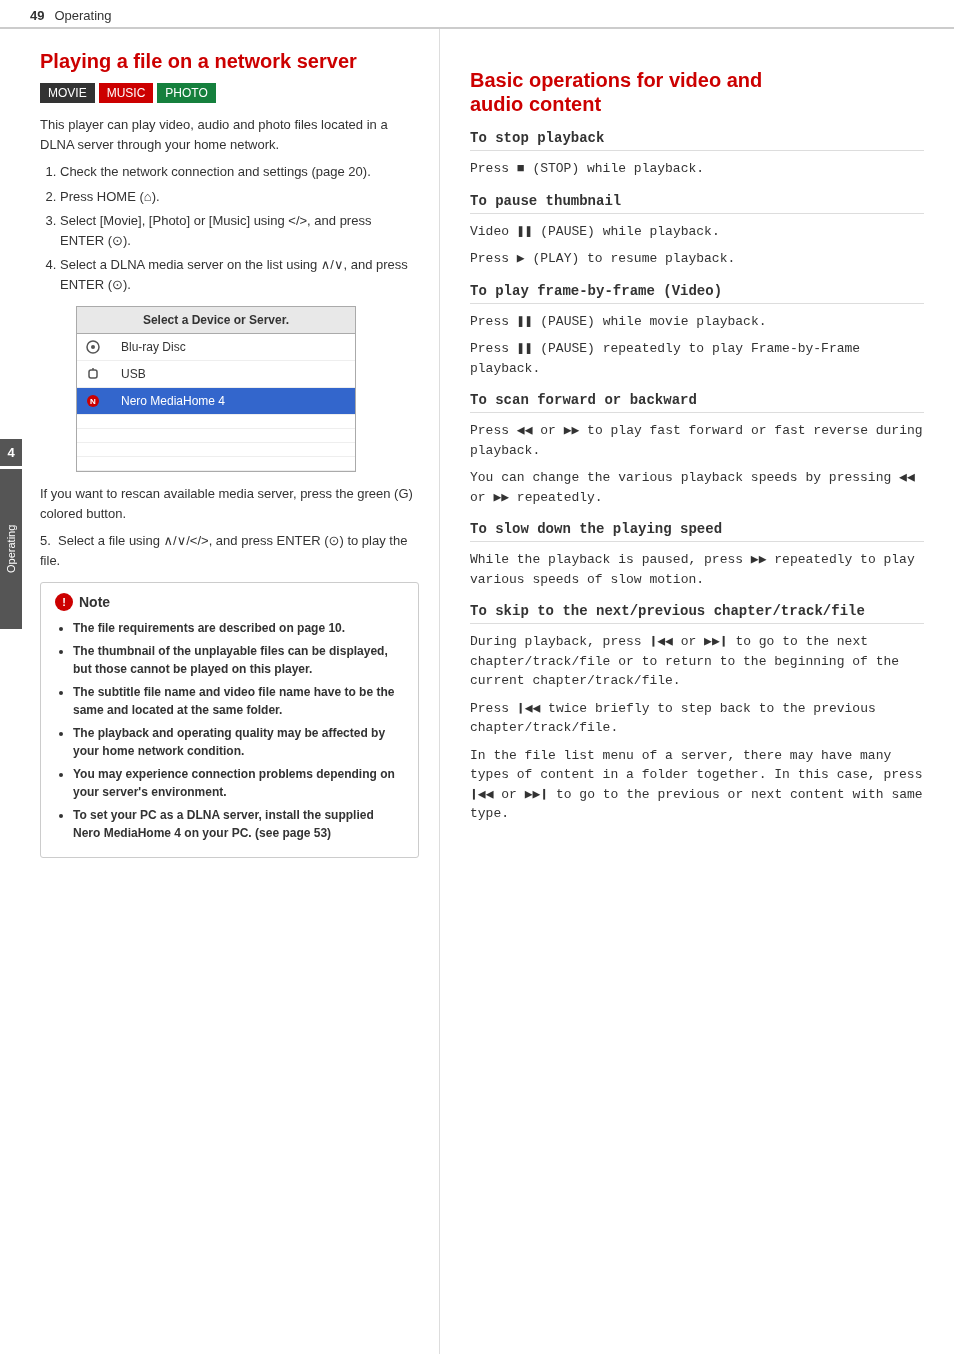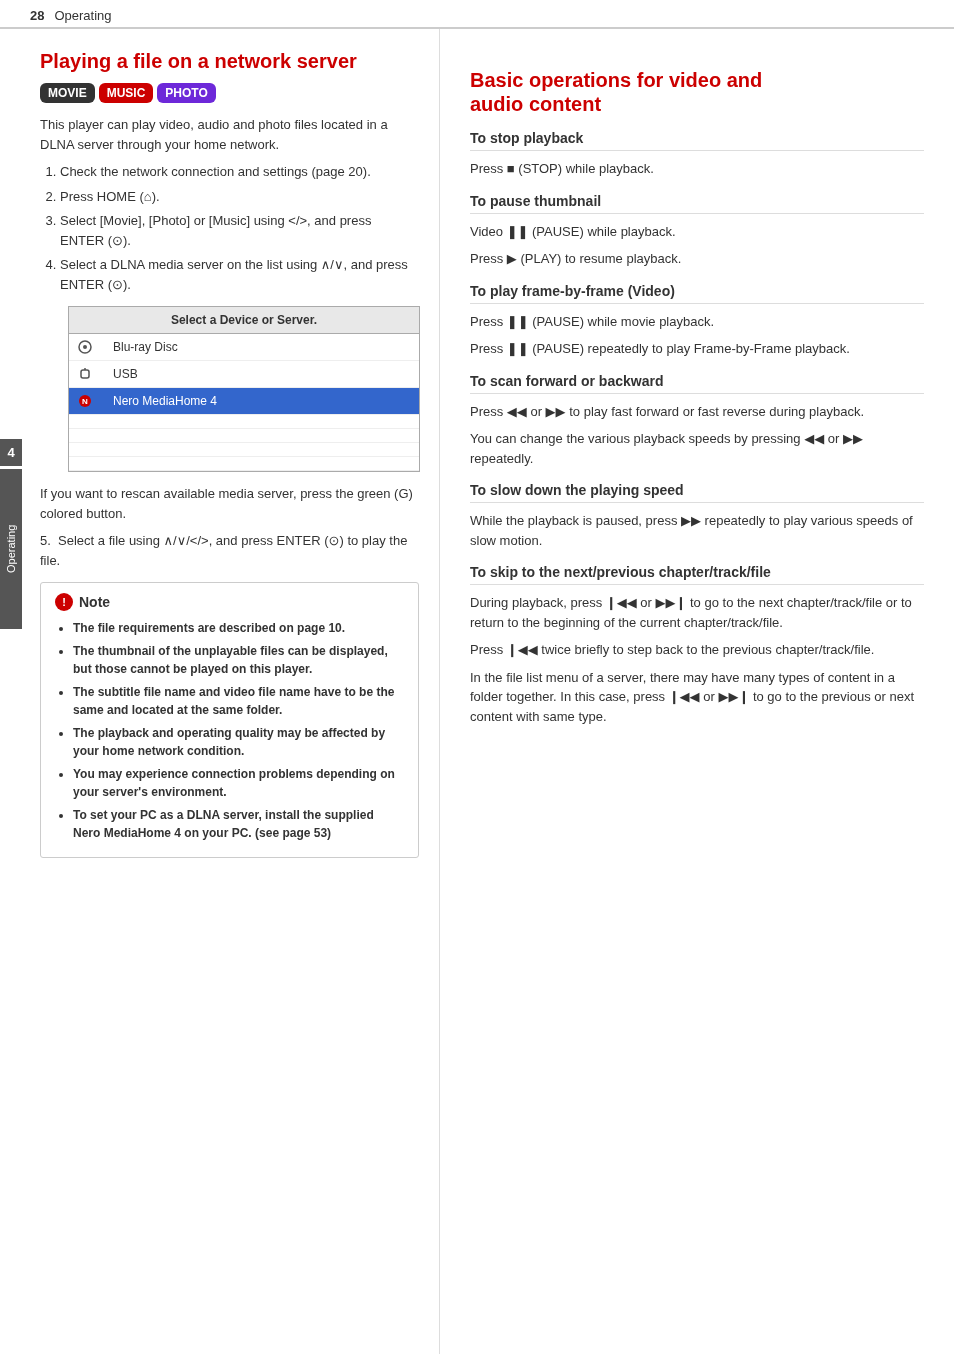--- a/index.html
+++ b/index.html
@@ -108,27 +108,27 @@
 
     
     .badge-row {
       display: flex;
       gap: 4px;
       margin-bottom: 12px;
     }
     .badge {
       padding: 3px 8px;
       font-size: 12px;
-      font-weight: bold;
-      color: #fff;
-      border-radius: 6px;
+      font-weight: normal;
+      color: #fff;
+      border-radius: 0;
     }
     .badge-movie { background: #333; }
     .badge-music { background: #cc0000; }
-    .badge-photo { background: #6d28d9; }
+    .badge-photo { background: #15803d; }
 
     
     p {
       font-size: 13px;
       line-height: 1.5;
       margin-bottom: 8px;
       color: #333;
     }
 
     
@@ -138,22 +138,22 @@
     }
     ol li {
       font-size: 13px;
       line-height: 1.5;
       margin-bottom: 5px;
     }
 
     
     .device-box {
       border: 1px solid #aaa;
-      margin: 12px 8px;
-      width: 352px;
+      margin: 12px 16px;
+      width: 280px;
     }
     .device-box-title {
       background: #e8e8e8;
       text-align: center;
       font-size: 12px;
       font-weight: bold;
       padding: 4px;
       border-bottom: 1px solid #aaa;
     }
     .device-item {
@@ -217,39 +217,40 @@
     }
     .note-list li {
       font-size: 12px;
       line-height: 1.5;
       margin-bottom: 5px;
     }
 
     
     .right-section {
       margin-bottom: 14px;
+      font-family: Liberation Mono, monospace;
     }
     .right-section p {
       font-size: 13px;
       line-height: 1.5;
     }
 
     hr.divider {
       border: none;
       border-top: 1px solid #ddd;
       margin: 0 0 8px 0;
     }
   </style>
 </head>
 <body>
 
 <div class="page-wrapper">
 
   <div class="top-bar">
-    <span class="page-number">28</span>
+    <span class="page-number">49</span>
     <span class="page-title-top">Operating</span>
   </div>
 
   <div class="main-content">
 
     <div class="side-number">4</div>
     <div class="side-label">Operating</div>
 
     <div class="left-col" style="padding-left:40px;">
 

